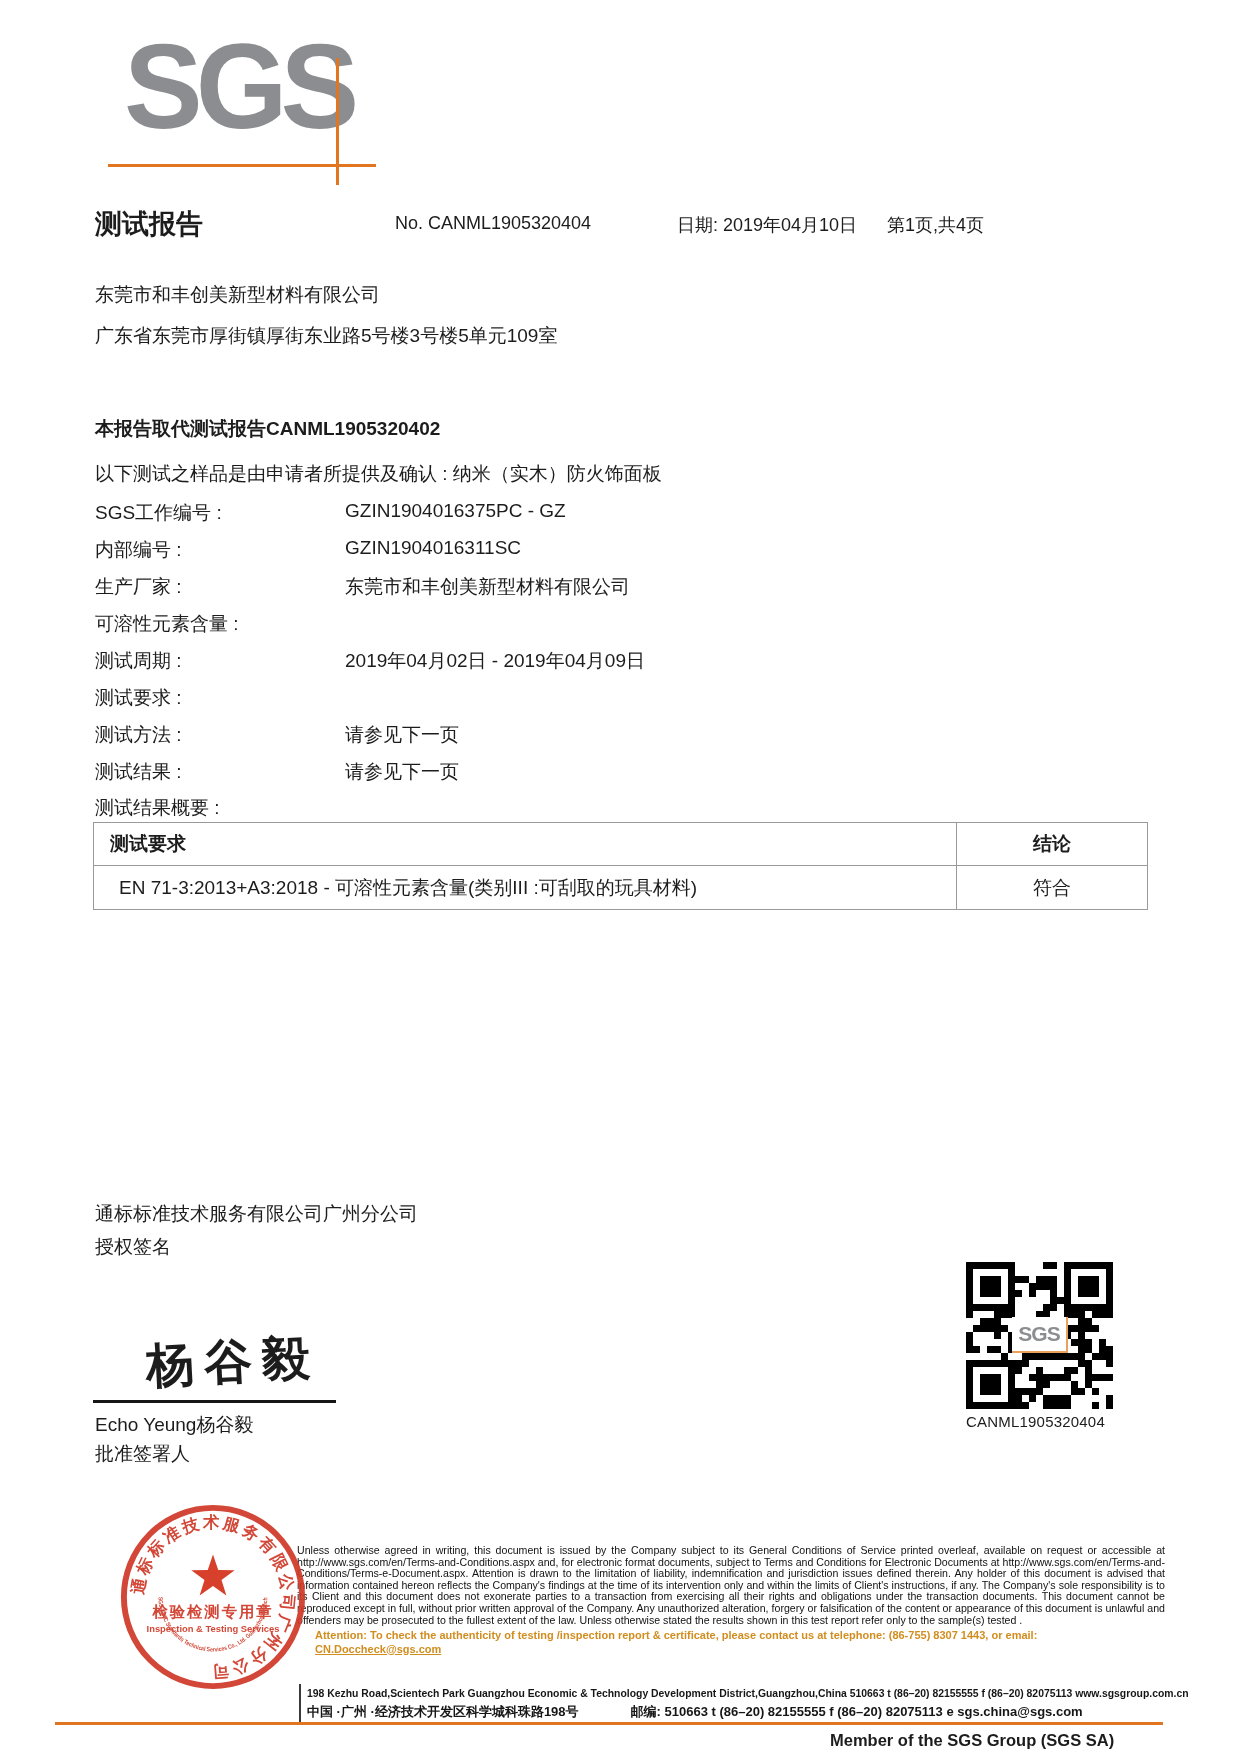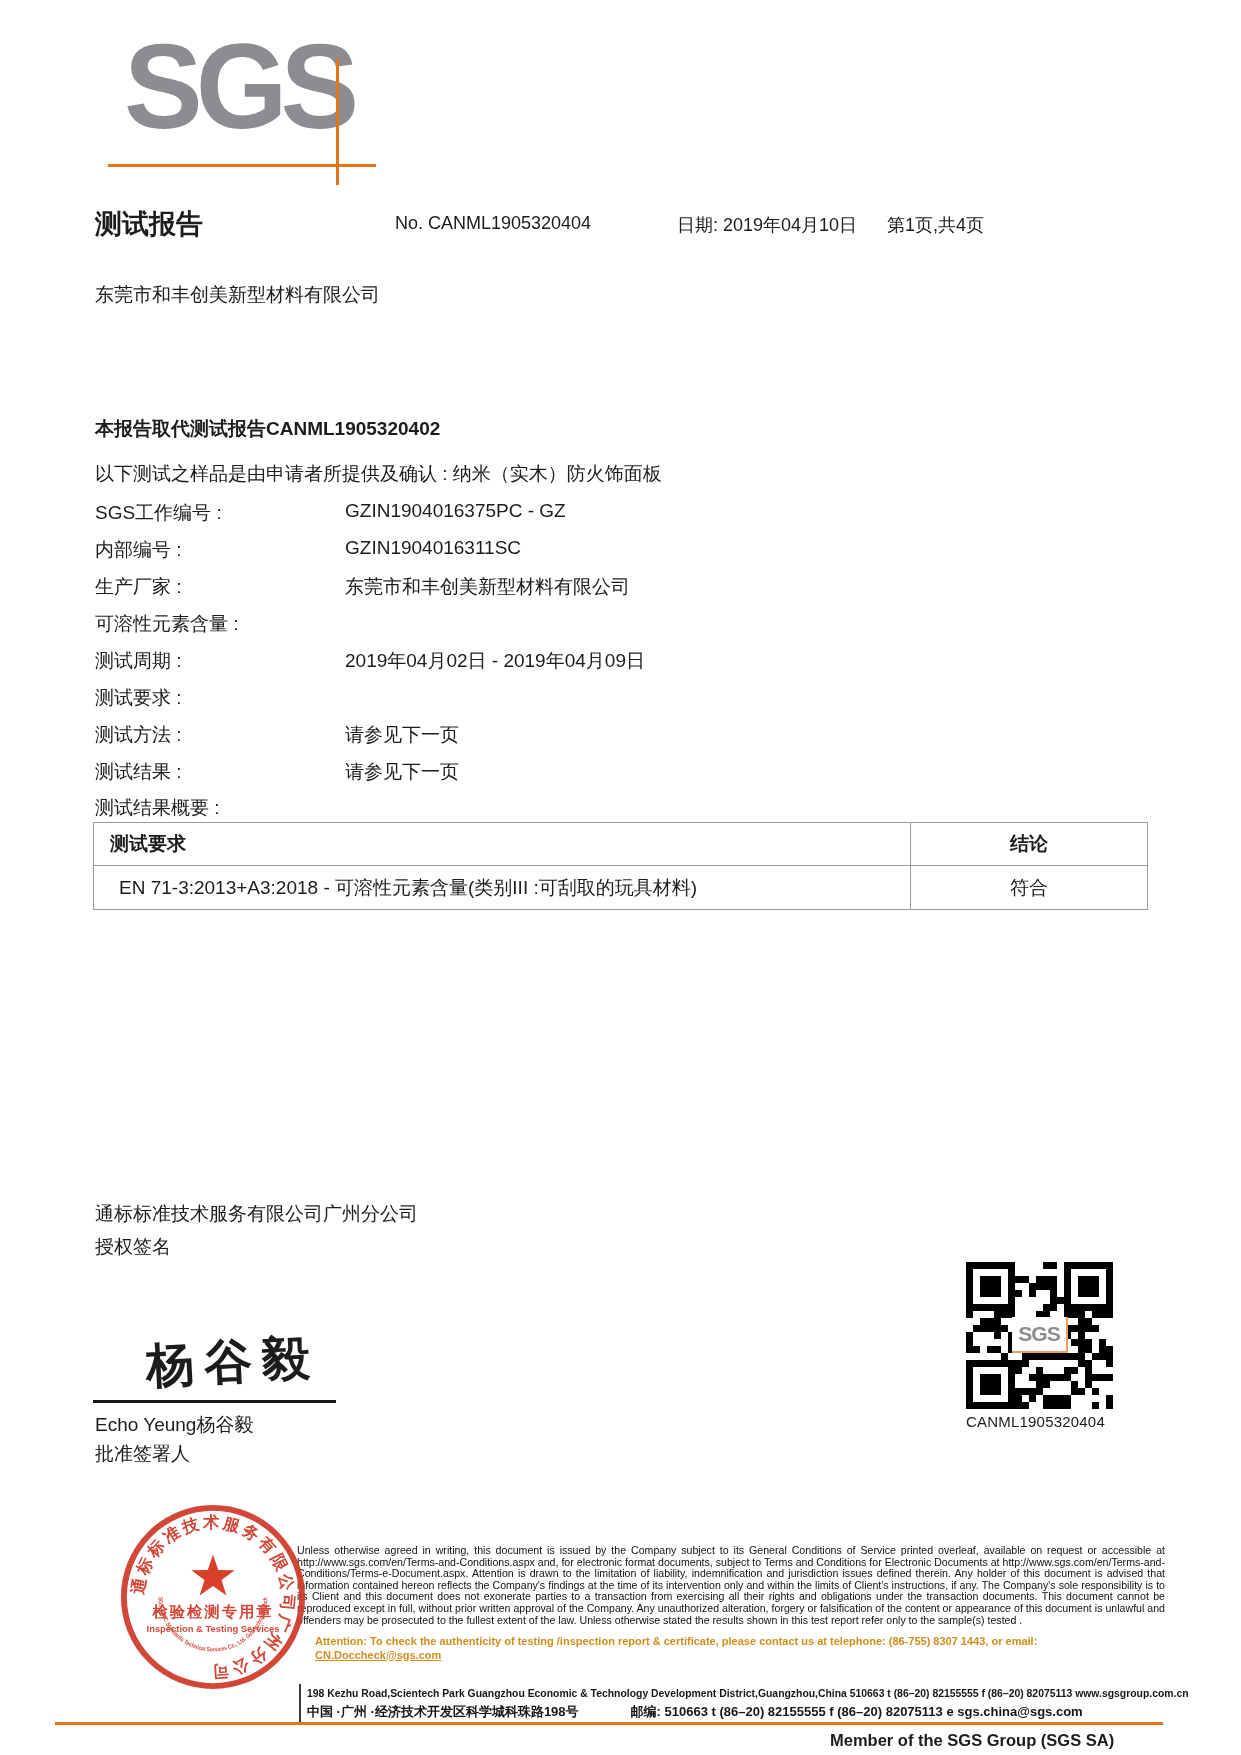--- a/index.html
+++ b/index.html
@@ -32,21 +32,21 @@
   .field-row { display:flex; height:37px; align-items:flex-start; font-size:19px; }
   .f-label { width:250px; flex:0 0 250px; }
   .f-value { flex:1; }
 
   
   .summary-heading { position:absolute; left:95px; top:795px; font-size:19px; }
   .summary-table { position:absolute; left:93px; top:822px; width:1055px; border-collapse:collapse; font-size:19px; }
   .summary-table th, .summary-table td { border:1px solid #9a9a9a; }
   .summary-table th { height:43px; font-weight:bold; text-align:left; padding-left:16px; }
   .summary-table td { height:44px; padding-left:25px; }
-  .summary-table .c2 { width:237px; text-align:center; padding-left:0; }
+  .summary-table .c2 { width:191px; text-align:center; padding-left:0; }
 
   
   .sig-company { position:absolute; left:95px; top:1197px; font-size:19px; line-height:33px; }
   .sig-hand { position:absolute; left:146px; top:1330px; font-size:48px; font-weight:bold;
     font-family:"DejaVu Serif", serif; transform:rotate(-3deg); letter-spacing:10px; }
   .sig-line { position:absolute; left:93px; top:1400px; width:243px; height:3px; background:#151515; }
   .sig-name  { position:absolute; left:95px; top:1412px; font-size:19px; }
   .sig-title { position:absolute; left:95px; top:1441px; font-size:19px; }
 
   
@@ -58,21 +58,21 @@
     font-size:21px; font-weight:bold; color:#8b8d90; letter-spacing:-1px;
     border-bottom:2px solid #eba05c; border-right:2px solid #eba05c; }
   .qr-code-text { margin-top:4px; font-size:15px; color:#1c1c1c; letter-spacing:0.2px; }
 
   
   .stamp { position:absolute; left:114px; top:1498px; width:198px; height:198px; opacity:0.93; z-index:2; }
 
   
   .footer-text { position:absolute; left:297px; top:1545px; width:868px; }
   .legal { font-size:10.6px; line-height:11.6px; text-align:justify; color:#111; font-weight:500; }
-  .attention { margin-top:9px; font-size:11px; line-height:13.5px; font-weight:bold; color:#d28d1f;padding-left:18px; }
+  .attention { margin-top:3px; font-size:11px; line-height:13.5px; font-weight:bold; color:#d28d1f;padding-left:18px; }
   .attention .email { text-decoration:underline; }
 
   .footer-company { position:absolute; left:85px; top:1686px; font-size:12px; line-height:17px;
     color:#9b9b9b; white-space:nowrap; z-index:1; }
   .footer-divider { position:absolute; left:299px; top:1684px; height:38px; width:0; border-left:2px solid #3a3a3a; }
   .footer-address { position:absolute; left:307px; top:1684px; width:858px; z-index:3; }
   .addr-row { white-space:nowrap; font-weight:bold; color:#161616; }
   .addr-row.en { font-size:10.5px; line-height:18px; transform:scaleX(0.99); transform-origin:left; }
   .addr-row.cn { font-size:13px; line-height:20px; }
 
@@ -90,20 +90,21 @@
     <div class="logo-hline"></div>
   </div>
 
   <div class="doc-title">测试报告</div>
   <div class="report-no">No. CANML1905320404</div>
   <div class="report-date">日期: 2019年04月10日</div>
   <div class="report-page">第1页,共4页</div>
 
   <div class="applicant">
     <div>东莞市和丰创美新型材料有限公司</div>
+    <div>广东省东莞市厚街镇厚街东业路5号楼3号楼5单元109室</div>
   </div>
 
   <div class="supersede">本报告取代测试报告CANML1905320402</div>
   <div class="sample-statement">以下测试之样品是由申请者所提供及确认 : 纳米（实木）防火饰面板</div>
 
   <div class="fields">
     <div class="field-row">
       <span class="f-label">SGS工作编号 :</span>
       <span class="f-value">GZIN1904016375PC - GZ</span>
     </div>

